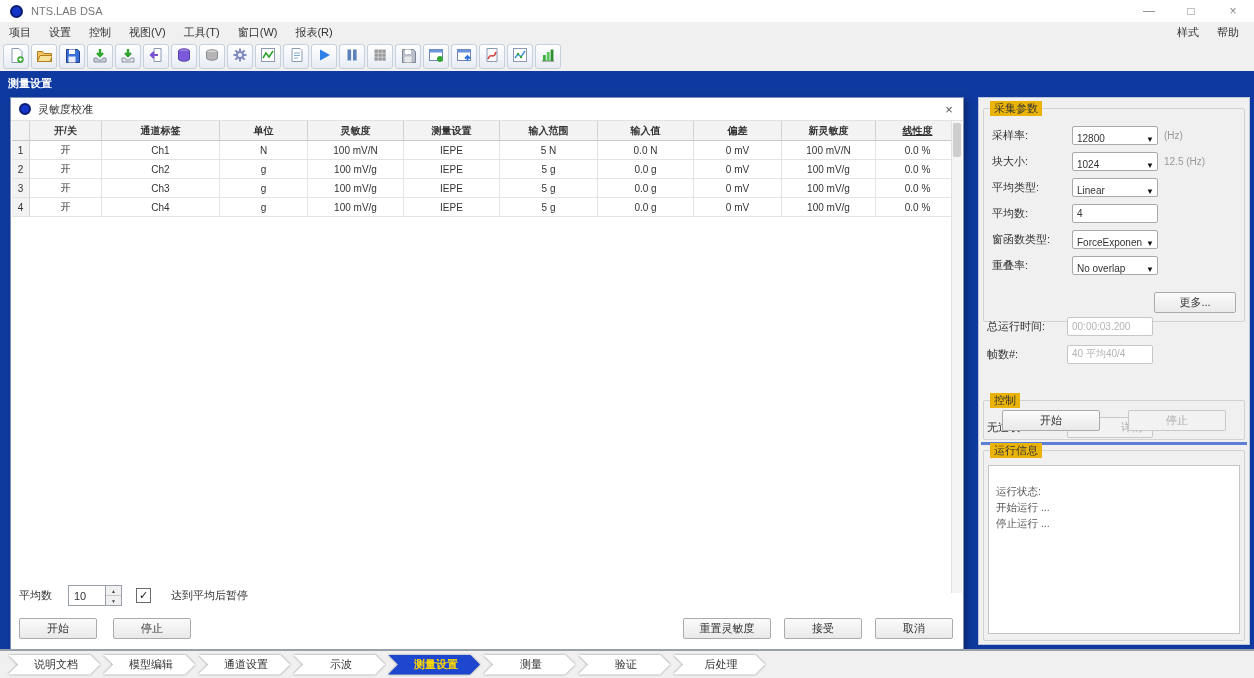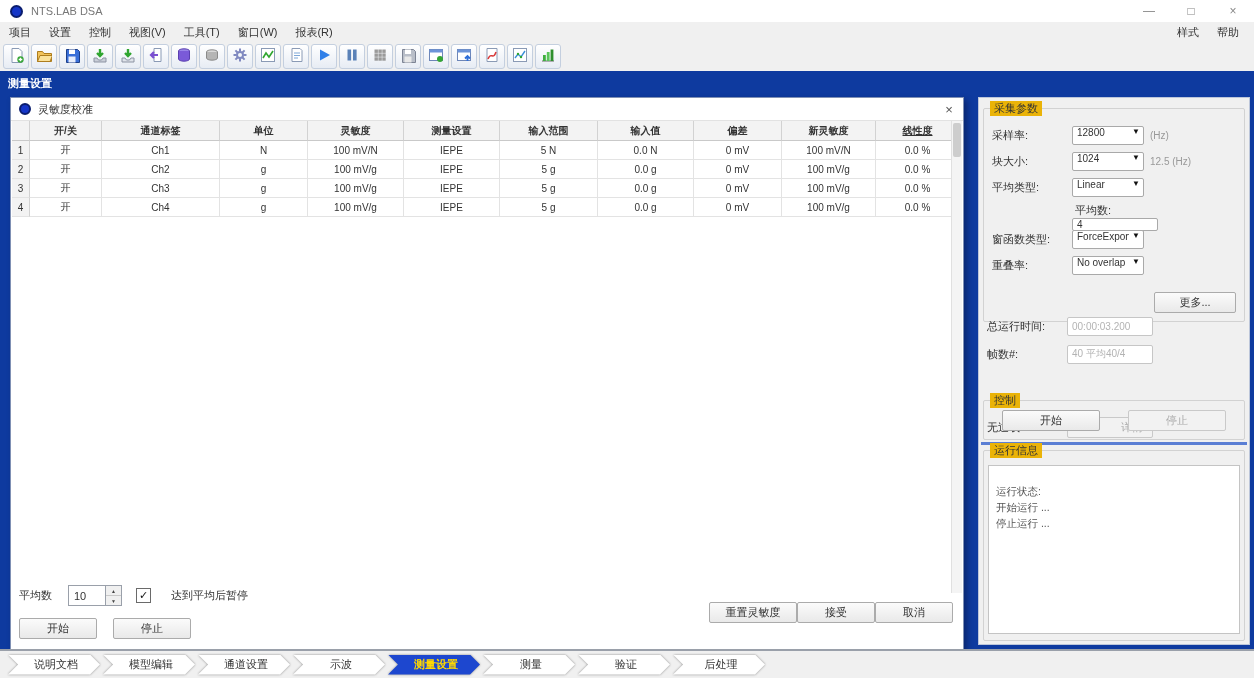--- a/index.html
+++ b/index.html
@@ -40,29 +40,29 @@
   .spin-val{flex:1;font-size:11px;display:flex;align-items:center;padding-left:5px;}
   .spin-btns{width:15px;border-left:1px solid #9aa0aa;display:flex;flex-direction:column;}
   .spin-b{flex:1;font-size:5px;display:flex;align-items:center;justify-content:center;background:#f0f0f0;color:#444;}
   .spin-b:first-child{border-bottom:1px solid #c9c9c9;}
   .cbox{width:13px;height:13px;border:1px solid #6a6a6a;background:#fff;margin-left:14px;display:flex;align-items:center;justify-content:center;font-size:11px;font-weight:bold;color:#111;}
   .cb-label{margin-left:20px;}
   .btn{box-sizing:border-box;height:21px;border:1px solid #ababab;border-radius:2px;background:linear-gradient(#fbfbfb,#e9e9e9);
     font-size:11px;color:#333;display:flex;align-items:center;justify-content:center;white-space:nowrap;}
   .btn.disabled{color:#aaa;background:#f2f2f2;border-color:#c9c9c9;}
   .dlg-btns-left{position:absolute;left:8px;bottom:12px;display:flex;gap:16px;}
-  .dlg-btns-right{position:absolute;right:10px;bottom:28px;display:flex;}
+  .dlg-btns-right{position:absolute;right:10px;bottom:12px;display:flex;gap:13px;}
   .w78{width:78px;} .w88{width:88px;}
   
   .panel{position:absolute;left:978px;top:97px;width:272px;height:548px;background:#f0f0f0;border:1px solid #bcc6da;font-size:11px;color:#333;box-sizing:border-box;}
   .groupbox{position:absolute;border:1px solid #d2d2d2;border-radius:2px;}
   .group-label{position:absolute;top:-8px;left:6px;background:#eab308;padding:0 4px;font-size:11px;color:#333;white-space:nowrap;}
   .field-row{position:absolute;left:8px;right:6px;height:20px;display:flex;align-items:center;}
   .f-label{width:80px;font-size:11px;white-space:nowrap;}
-  .selectbox{width:72px;height:19px;background:#fff;border:1px solid #a9a9a9;border-radius:2px;display:flex;align-items:flex-start;font-size:10px;box-sizing:border-box;}
+  .selectbox{width:86px;height:19px;background:#fff;border:1px solid #a9a9a9;border-radius:2px;display:flex;align-items:flex-end;font-size:10px;box-sizing:border-box;}
   .sb-val{flex:1;padding-left:4px;white-space:nowrap;overflow:hidden;}
   .sb-arrow{width:14px;text-align:center;font-size:8px;color:#111;}
   .tinput{width:86px;height:19px;background:#fff;border:1px solid #a9a9a9;border-radius:2px;font-size:10px;display:flex;align-items:center;padding-left:4px;box-sizing:border-box;}
   .tinput.disabled{color:#b3b3b3;border-color:#c6c6c6;}
   .f-suffix{margin-left:6px;color:#999;font-size:10px;white-space:nowrap;}
   .splitter{position:absolute;left:2px;right:2px;height:3px;background:#5b7fd4;}
   .runinfo-box{position:absolute;left:4px;right:4px;top:14px;bottom:6px;background:#fff;border:1px solid #c4c4c4;font-size:10.5px;color:#555;padding:17px 7px;line-height:16px;}
   
   .tabbar{position:absolute;left:0;right:0;bottom:0;height:27px;background:#f0f0f0;border-top:2px solid #9aa0aa;display:flex;align-items:center;padding-left:8px;}
   .tab-wrap{filter:drop-shadow(0 0 1px #8a8a8a);margin-right:3px;}
@@ -370,21 +370,21 @@
             </div>
             <span class="f-suffix">12.5 (Hz)</span>
           </div>
           <div class="field-row" style="top: 68px;">
             <span class="f-label">平均类型:</span>
             <div class="selectbox">
               <span class="sb-val">Linear</span>
               <span class="sb-arrow">▼</span>
             </div>
           </div>
-          <div class="field-row" style="top: 94px; flex-direction: column;">
+          <div class="field-row" style="top: 94px;">
             <span class="f-label">平均数:</span>
             <div class="tinput">4</div>
           </div>
           <div class="field-row" style="top: 120px;">
             <span class="f-label">窗函数类型:</span>
             <div class="selectbox">
               <span class="sb-val">ForceExponen</span>
               <span class="sb-arrow">▼</span>
             </div>
           </div>

